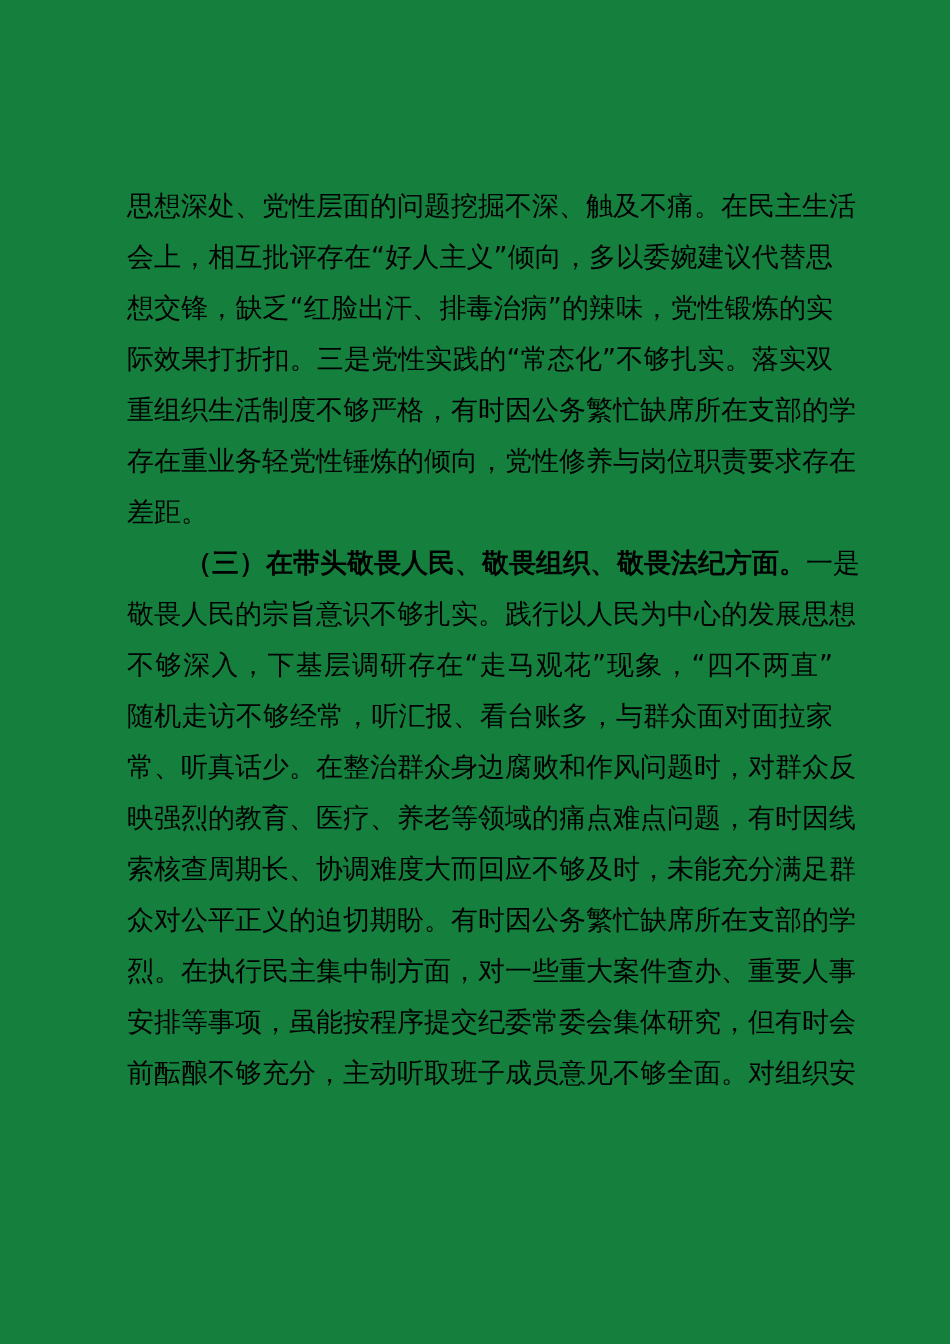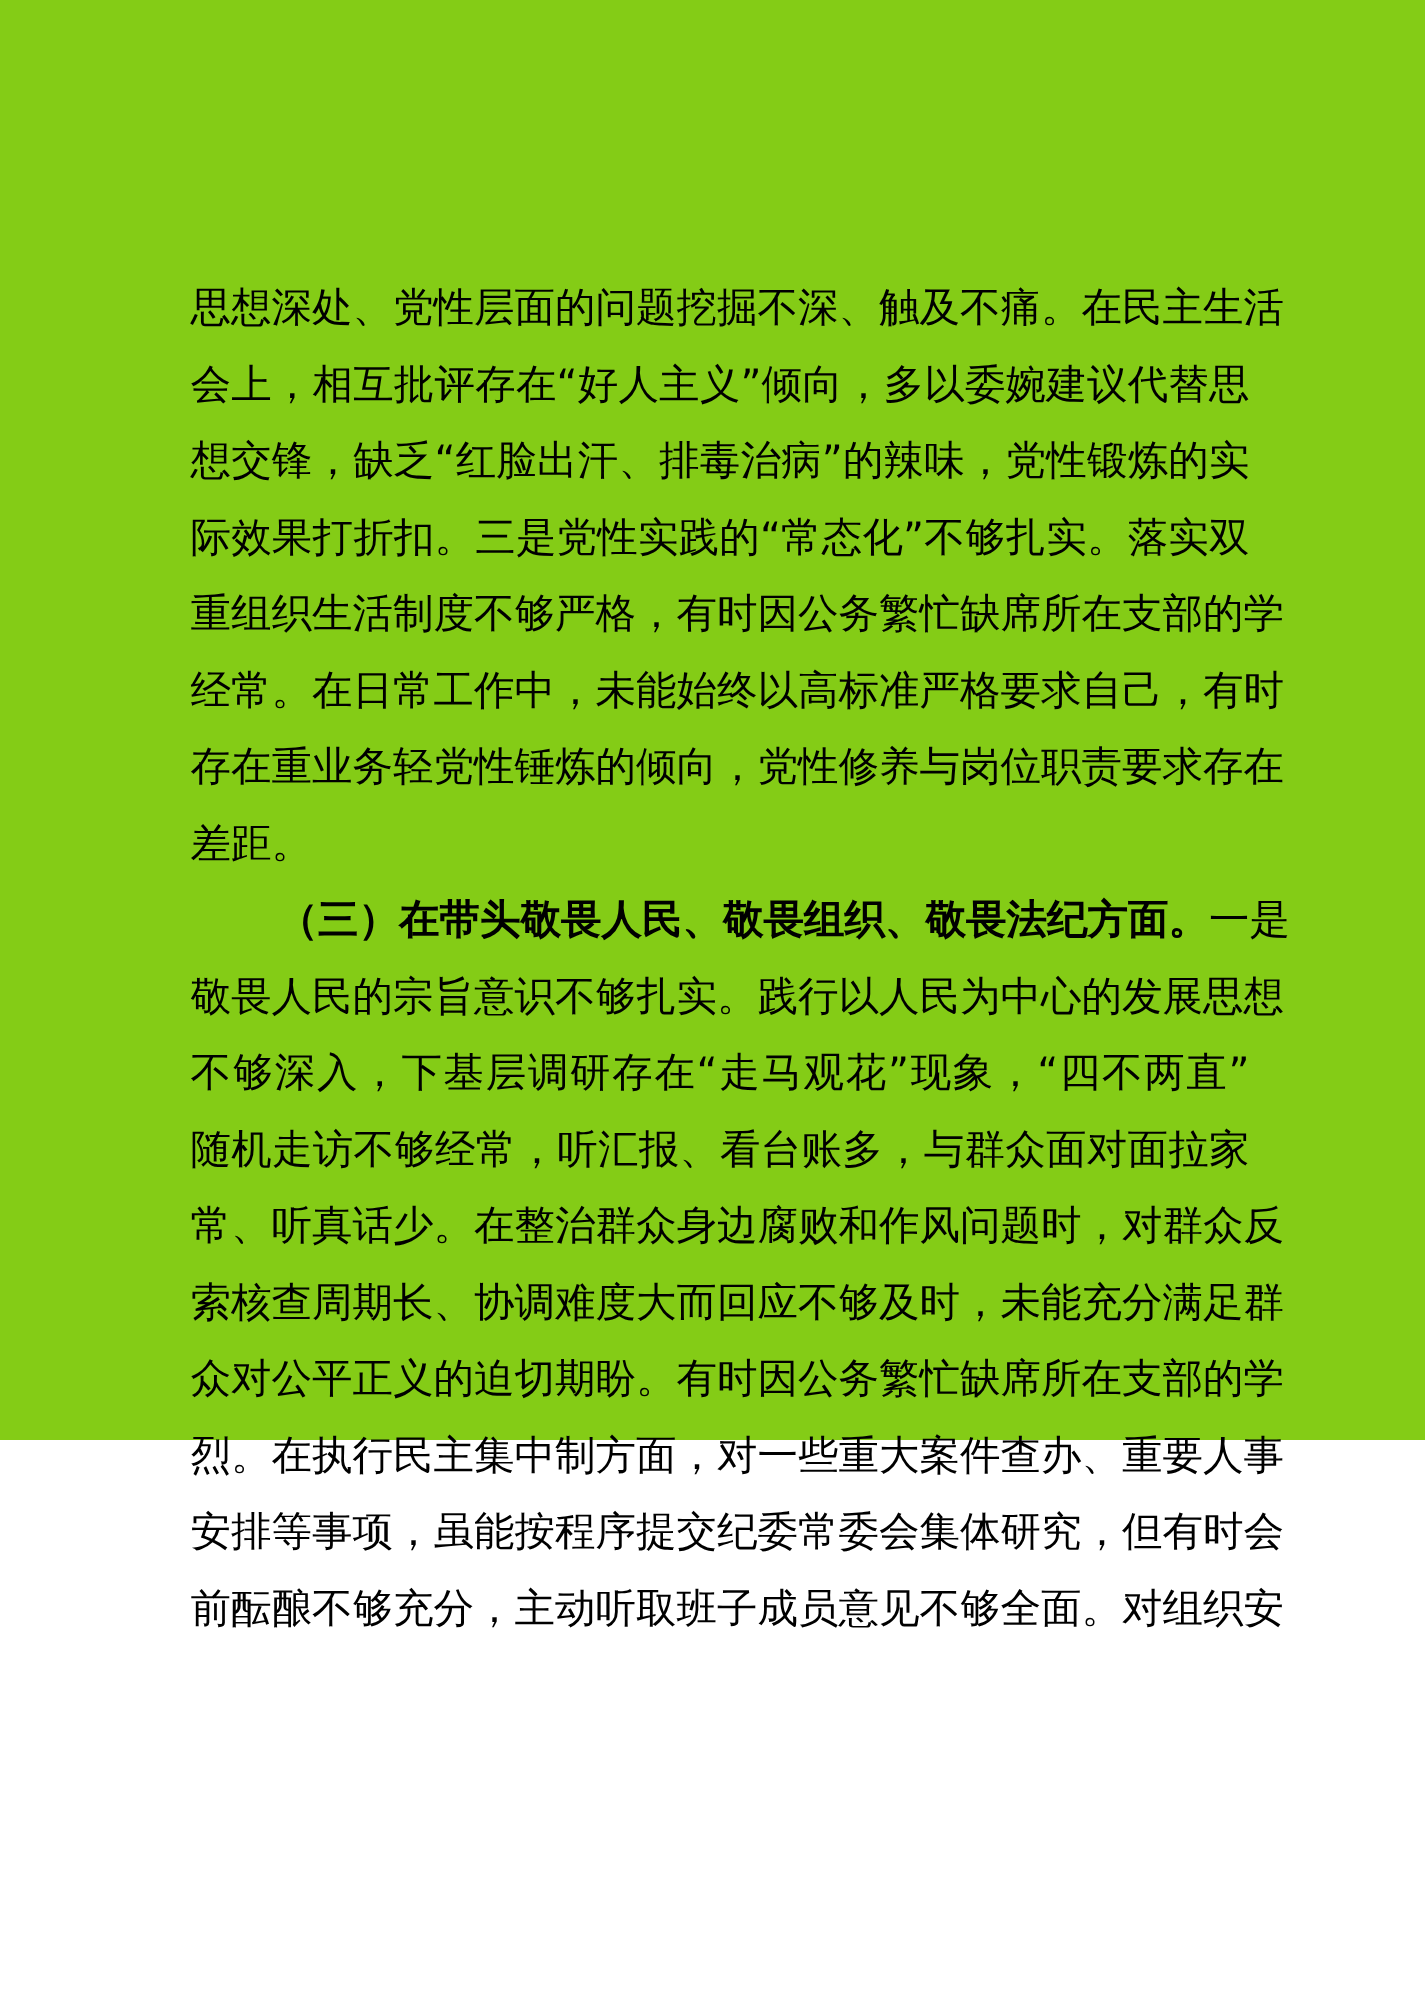--- a/index.html
+++ b/index.html
@@ -1,46 +1,46 @@
 <!DOCTYPE html>
 <html><head>
 <meta charset="utf-8">
 <style>
   html, body { margin:0; padding:0; background:#ffffff; }
   body { width:950px; height:1344px; position:relative; overflow:hidden; }
-  .page { position:absolute; left:0; top:0; width:950px; height:960px; background:#84cc16; }
+  .page { position:absolute; left:0; top:0; width:950px; height:1344px; background:#15803d; }
   .body-text {
     position:absolute; left:127px; top:180px; width:706px;
     font-family: "DejaVu Sans", "Liberation Sans", sans-serif;
     font-size:27px; line-height:51px; color:#000000;
   }
   .line { display:block; height:51px; white-space:nowrap; text-align:justify; text-align-last:justify; }
   .line.last { text-align:left; text-align-last:left; }
   .line.indent { padding-left:58px; }
   .bold { font-weight:bold;margin-top:20px; }
 </style>
 </head>
 <body>
 
 <div class="page">
   <div class="body-text">
     <span class="line">思想深处、党性层面的问题挖掘不深、触及不痛。在民主生活</span>
     <span class="line">会上，相互批评存在“好人主义”倾向，多以委婉建议代替思</span>
     <span class="line">想交锋，缺乏“红脸出汗、排毒治病”的辣味，党性锻炼的实</span>
     <span class="line">际效果打折扣。三是党性实践的“常态化”不够扎实。落实双</span>
     <span class="line">重组织生活制度不够严格，有时因公务繁忙缺席所在支部的学</span>
-    <span class="line">经常。在日常工作中，未能始终以高标准严格要求自己，有时</span>
     <span class="line">存在重业务轻党性锤炼的倾向，党性修养与岗位职责要求存在</span>
     <span class="line last">差距。</span>
 
     <span class="line indent"><span class="bold">（三）在带头敬畏人民、敬畏组织、敬畏法纪方面。</span><span>一是</span></span>
 
     <span class="line">敬畏人民的宗旨意识不够扎实。践行以人民为中心的发展思想</span>
     <span class="line">不够深入，下基层调研存在“走马观花”现象，“四不两直”</span>
     <span class="line">随机走访不够经常，听汇报、看台账多，与群众面对面拉家</span>
     <span class="line">常、听真话少。在整治群众身边腐败和作风问题时，对群众反</span>
+    <span class="line">映强烈的教育、医疗、养老等领域的痛点难点问题，有时因线</span>
     <span class="line">索核查周期长、协调难度大而回应不够及时，未能充分满足群</span>
     <span class="line">众对公平正义的迫切期盼。有时因公务繁忙缺席所在支部的学</span>
     <span class="line">烈。在执行民主集中制方面，对一些重大案件查办、重要人事</span>
     <span class="line">安排等事项，虽能按程序提交纪委常委会集体研究，但有时会</span>
     <span class="line">前酝酿不够充分，主动听取班子成员意见不够全面。对组织安</span>
   </div>
 </div>
 
 </body></html>

